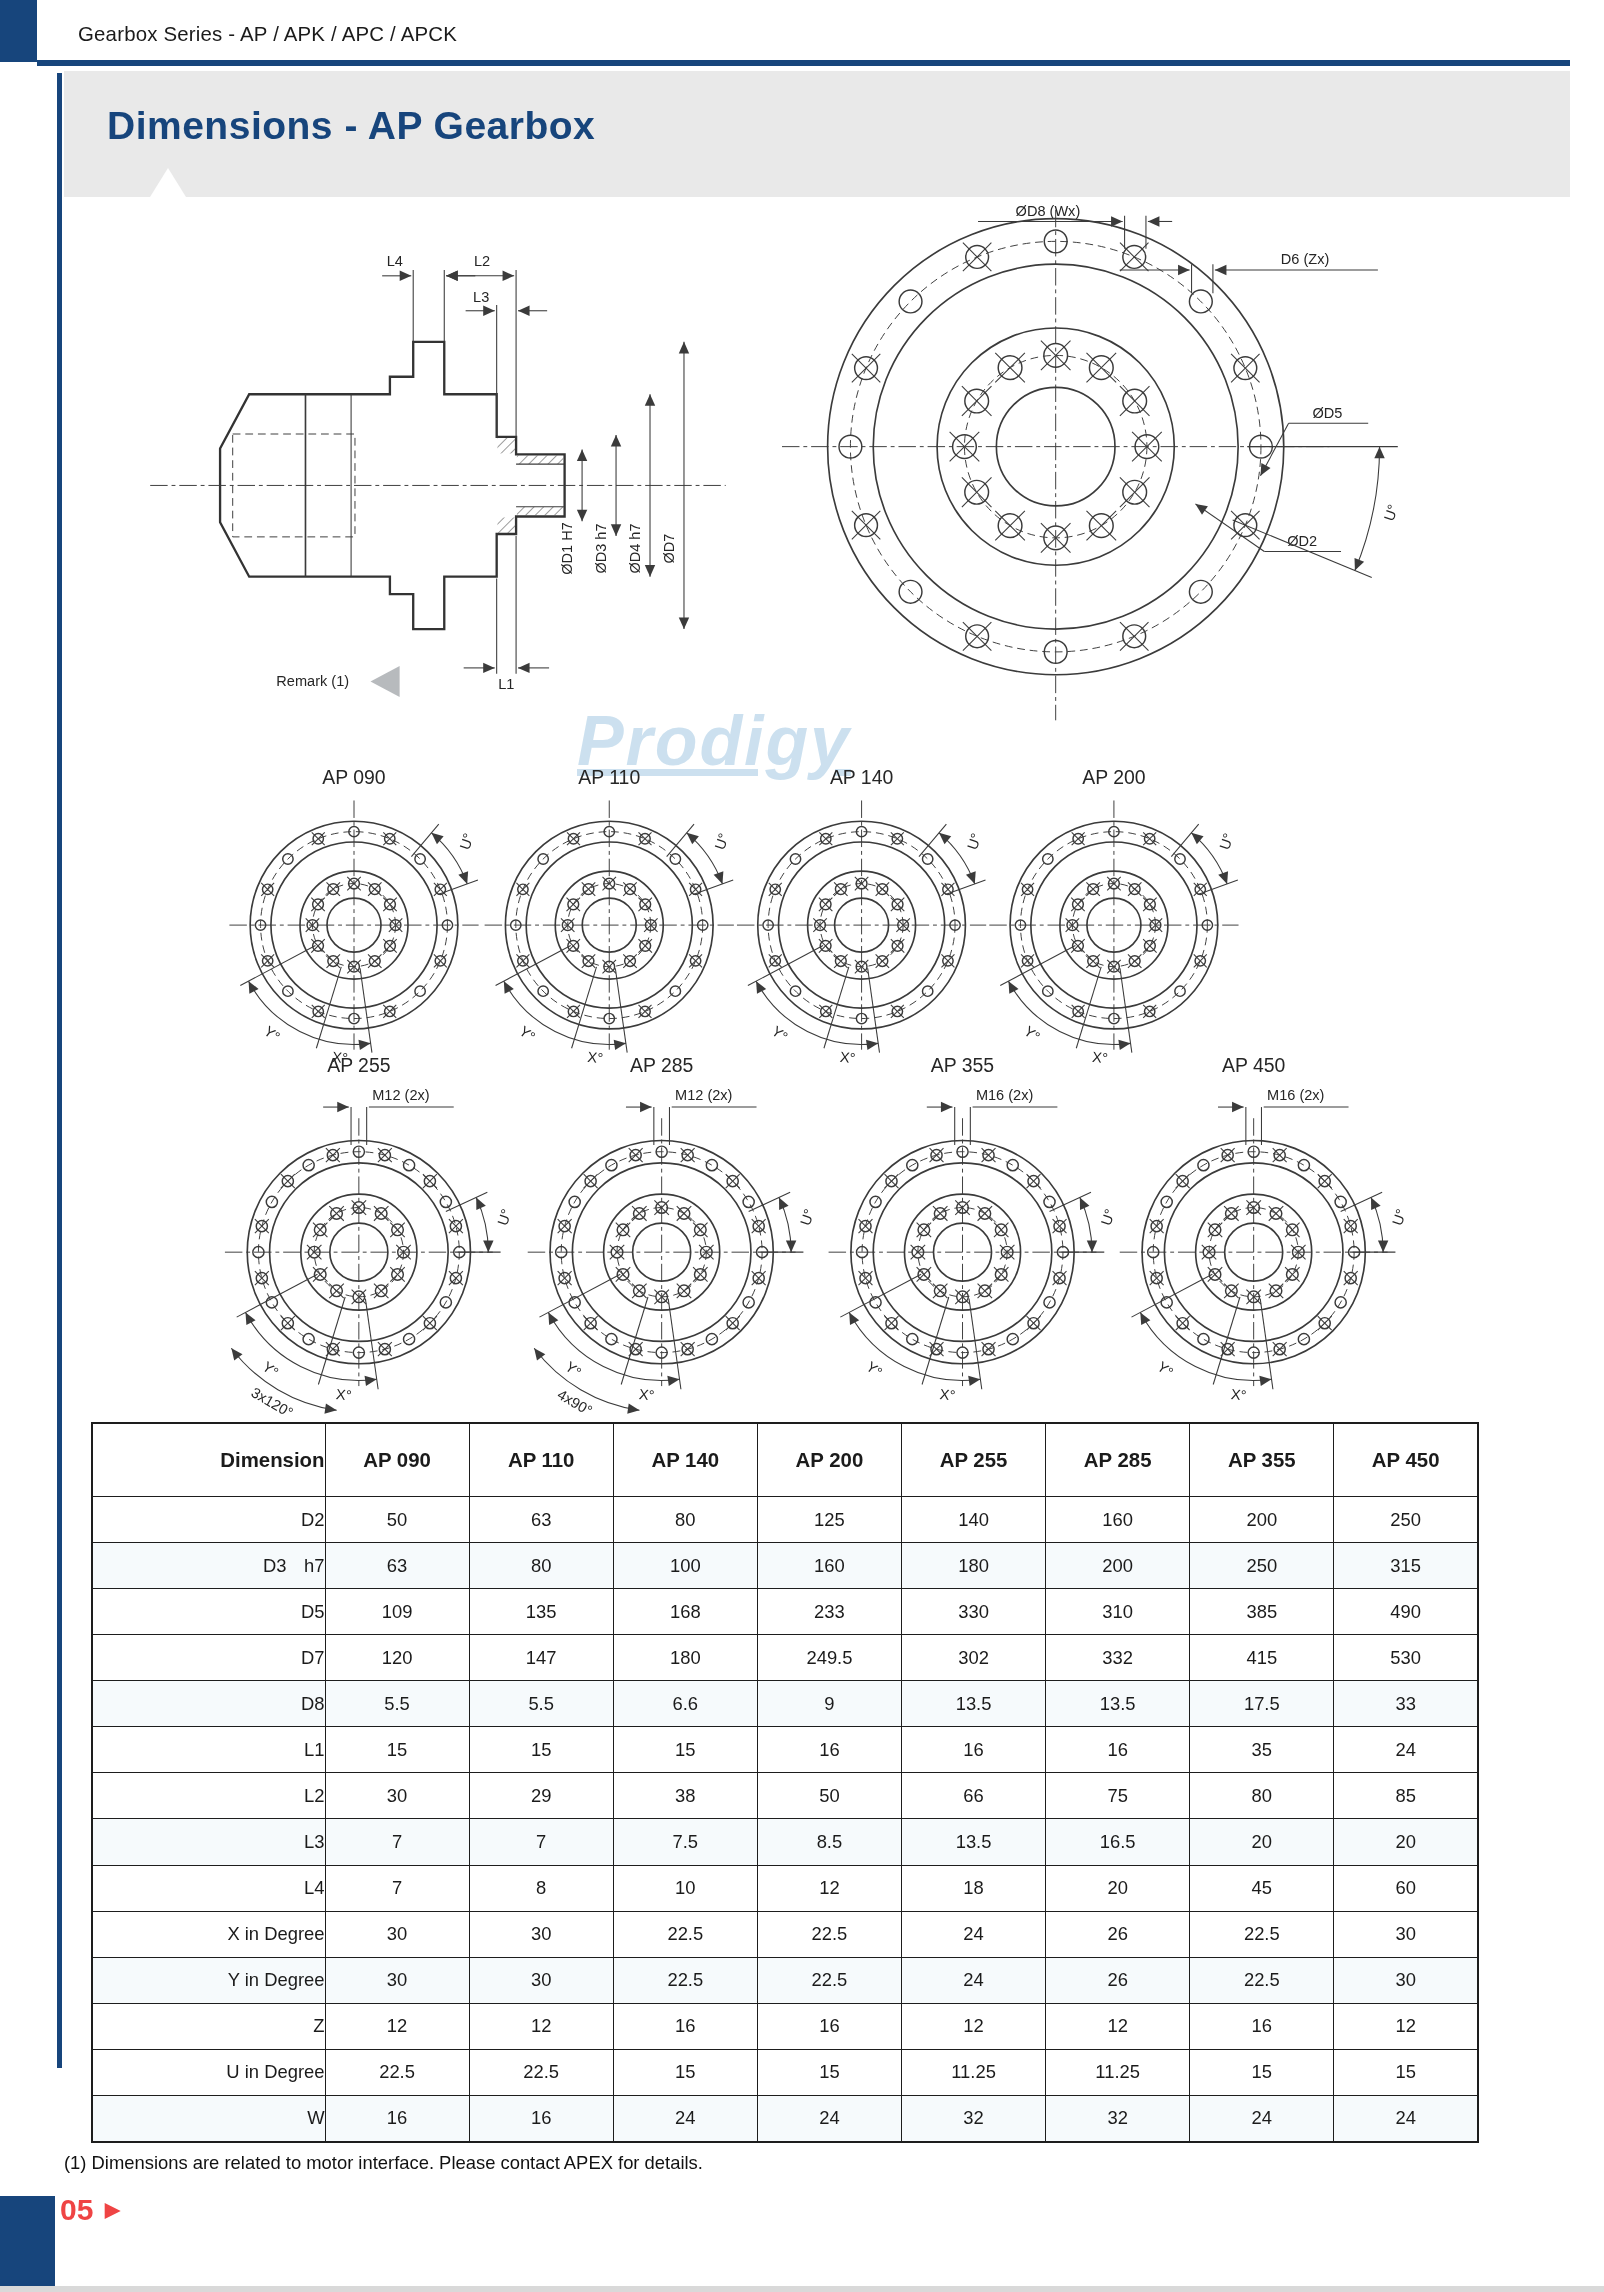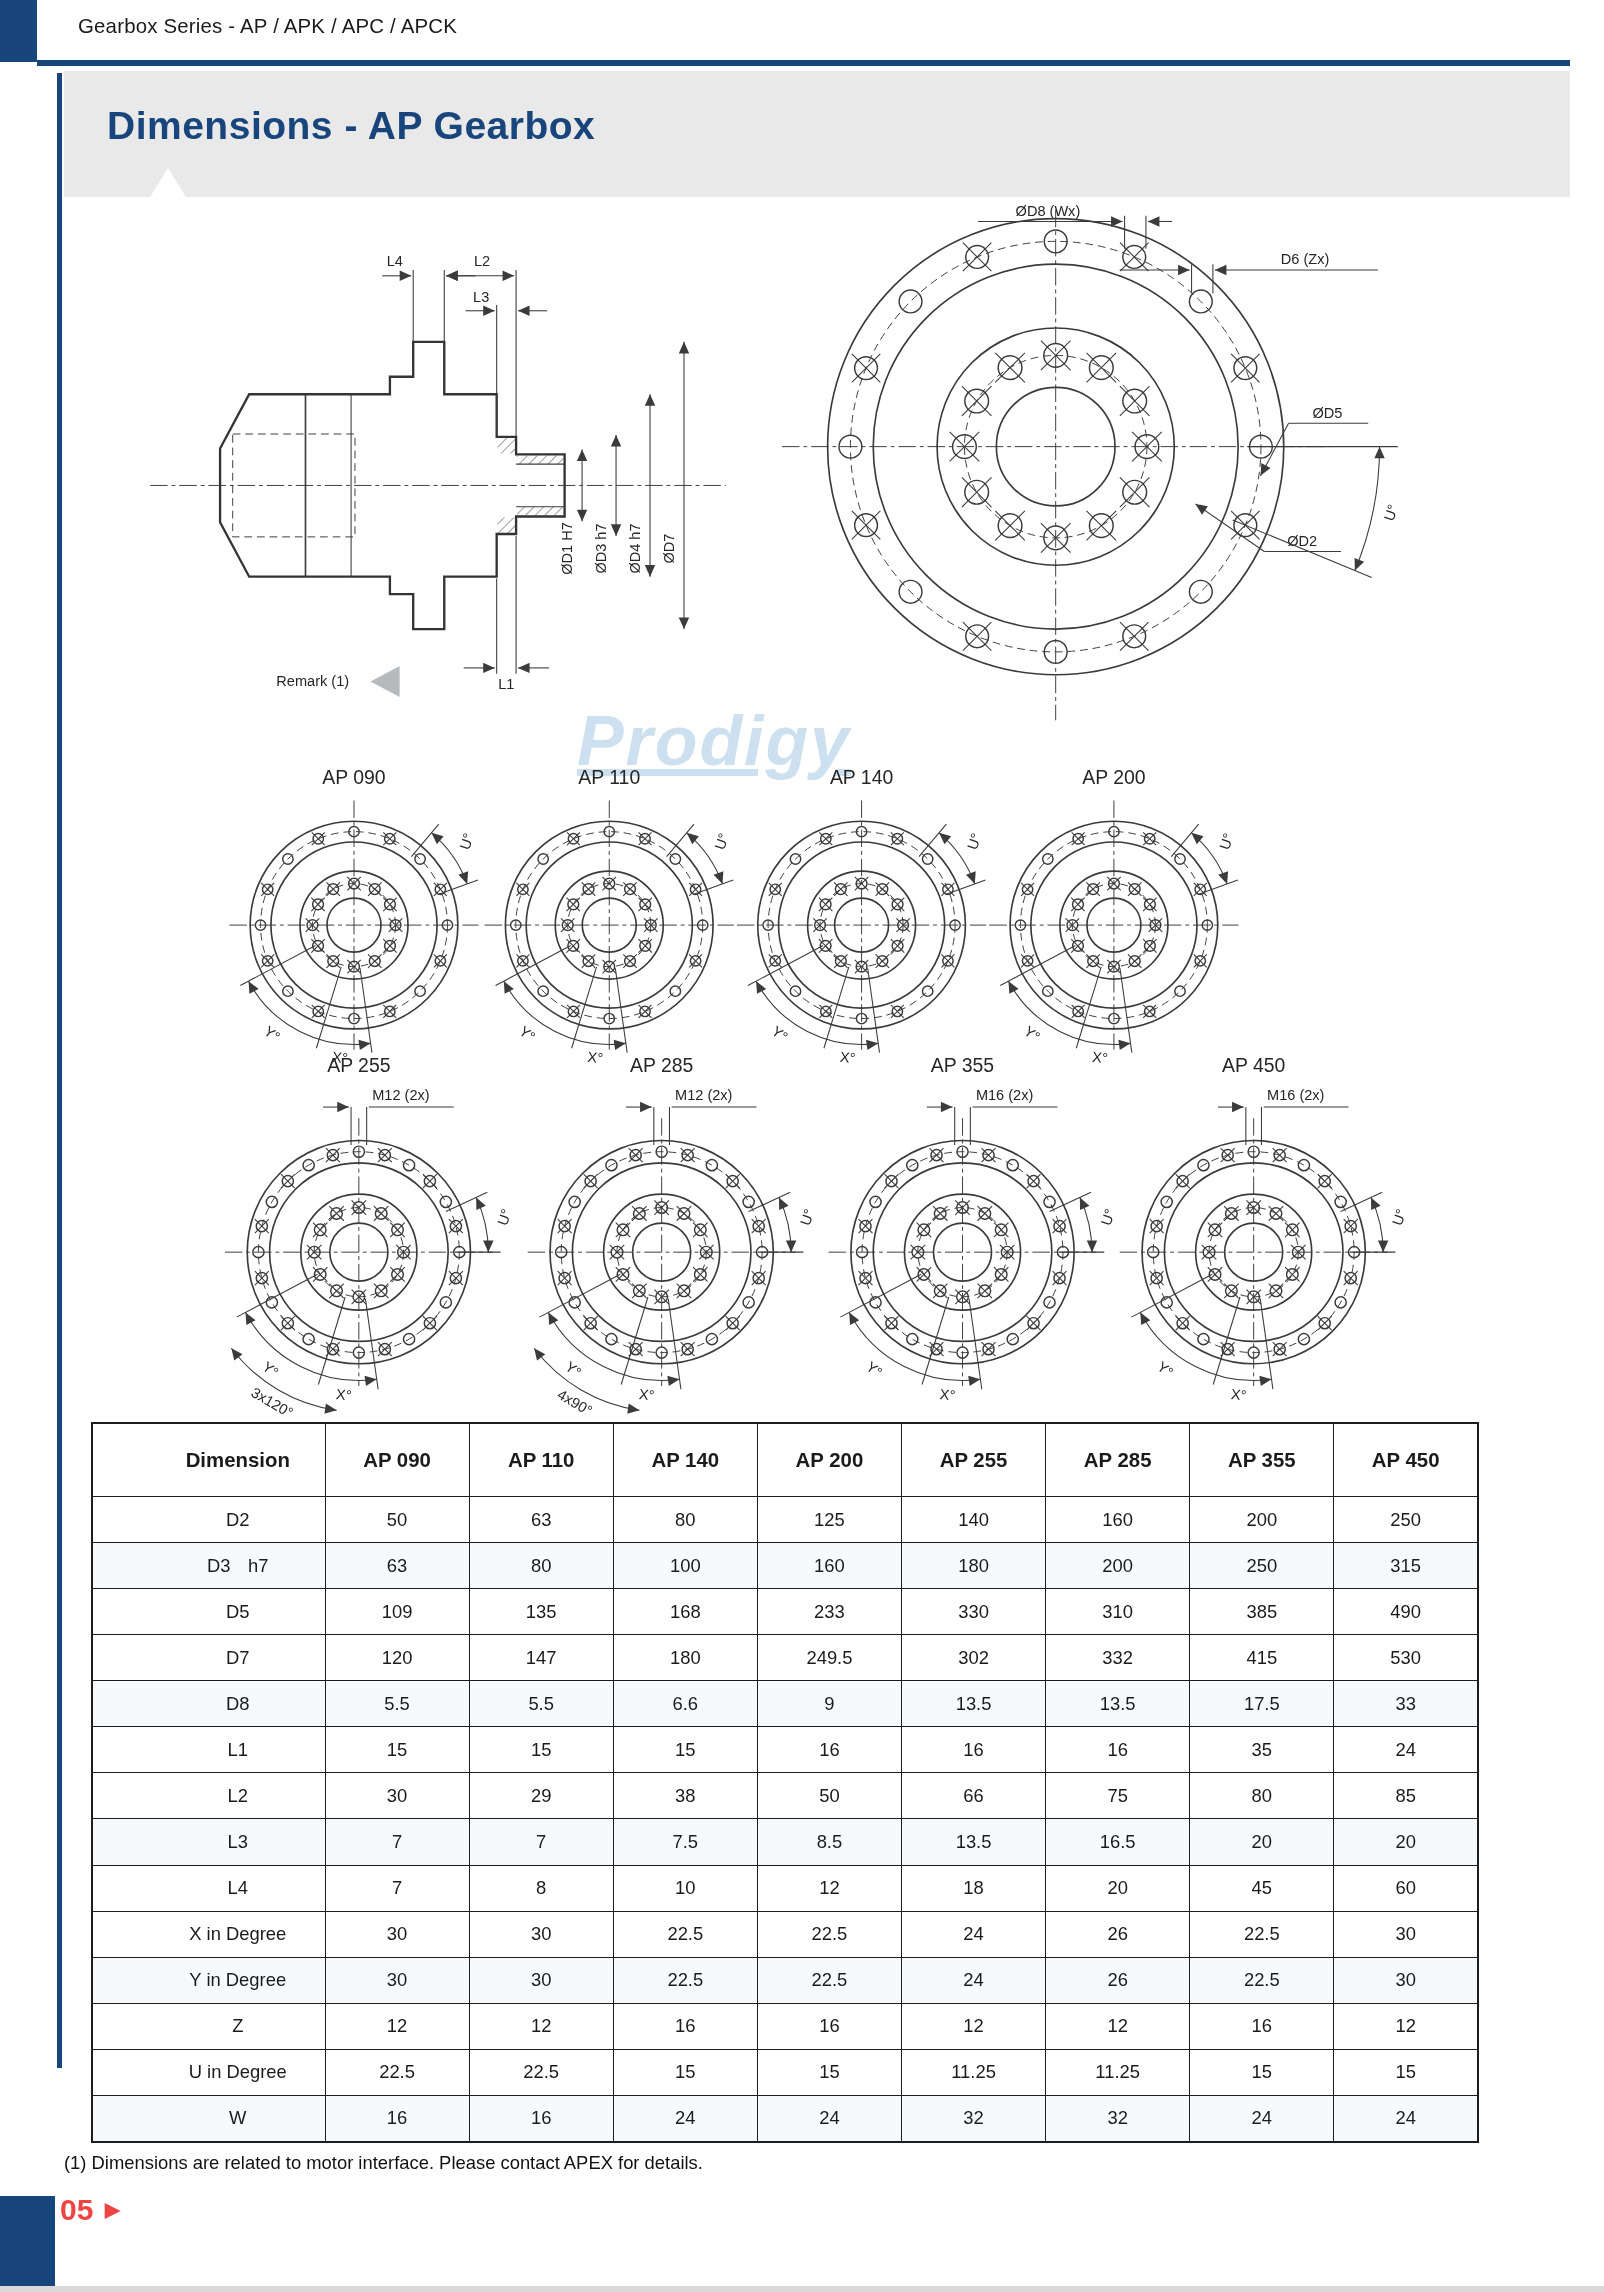--- a/index.html
+++ b/index.html
@@ -1,19 +1,19 @@
 <!DOCTYPE html>
 <html><head>
 <meta charset="utf-8">
 <style>
   html,body{margin:0;padding:0;background:#fff;}
   .page{position:relative;width:1604px;height:2292px;background:#fff;overflow:hidden;
         font-family:"Liberation Sans",sans-serif;color:#1b1b1b;}
   .corner-block{position:absolute;left:0;top:0;width:37px;height:62px;background:#17457c;}
-  .doc-header{position:absolute;left:78px;top:15px;font-size:20.4px;color:#1b1b1b;letter-spacing:0.2px;}
+  .doc-header{position:absolute;left:78px;top:23px;font-size:20.4px;color:#1b1b1b;letter-spacing:0.2px;}
   .header-rule{position:absolute;left:37px;top:60px;width:1533px;height:5.8px;background:#17457c;}
   .title-band{position:absolute;left:64px;top:71px;width:1506px;height:126px;background:#e9e9e9;}
   .title-band h1{position:absolute;left:43px;top:33px;margin:0;font-size:39px;font-weight:bold;
                  color:#17457c;letter-spacing:0.5px;}
   .band-notch{position:absolute;left:86px;top:97px;width:0;height:0;
               border-left:18.4px solid transparent;border-right:18.4px solid transparent;
               border-bottom:29px solid #ffffff;}
   .left-rule{position:absolute;left:57px;top:73px;width:4.9px;height:1995px;background:#17457c;}
   .watermark{position:absolute;left:577px;top:701px;font-style:italic;font-weight:bold;
              font-size:70px;color:#8fbcdc;opacity:.45;letter-spacing:1.9px;text-decoration:underline;}
@@ -29,21 +29,21 @@
   .dt{font:15px "Liberation Sans",sans-serif;fill:#262626;}
   .nt{font:20px "Liberation Sans",sans-serif;fill:#262626;}
 
   
   .dim-table{position:absolute;left:91px;top:1422px;width:1388px;height:721px;
              border-collapse:collapse;table-layout:fixed;background:#fff;
              border:2.9px solid #1d1d1d;}
   .dim-table th,.dim-table td{border:1.9px solid #1d1d1d;padding:0;}
   .dim-table th{height:72px;font-size:20.4px;font-weight:bold;text-align:center;}
   .dim-table td{height:36px;font-size:18.4px;text-align:center;}
-  .dim-table .lab{text-align:center;padding-left:58px;}
+  .dim-table .lab{text-align:right;padding-left:58px;}
   .dim-table tbody tr:nth-child(3n+2) td{background:#f6fafc;}
   .rspec{margin-left:17.5px;}
   .rspec.wide{margin-left:107px;}
 
   .footnote{position:absolute;left:64px;top:2152px;font-size:18.4px;color:#111;}
   .footer-block{position:absolute;left:0;top:2196px;width:55px;height:96px;background:#17457c;}
   .page-number{position:absolute;left:60px;top:2193px;color:#ef4444;font-size:30px;font-weight:bold;}
   .page-number .tri{font-size:19.4px;margin-left:11.6px;vertical-align:3.9px;}
   .bottom-strip{position:absolute;left:0;top:2286px;width:1604px;height:5.8px;background:#d9d9d9;}
 </style>

